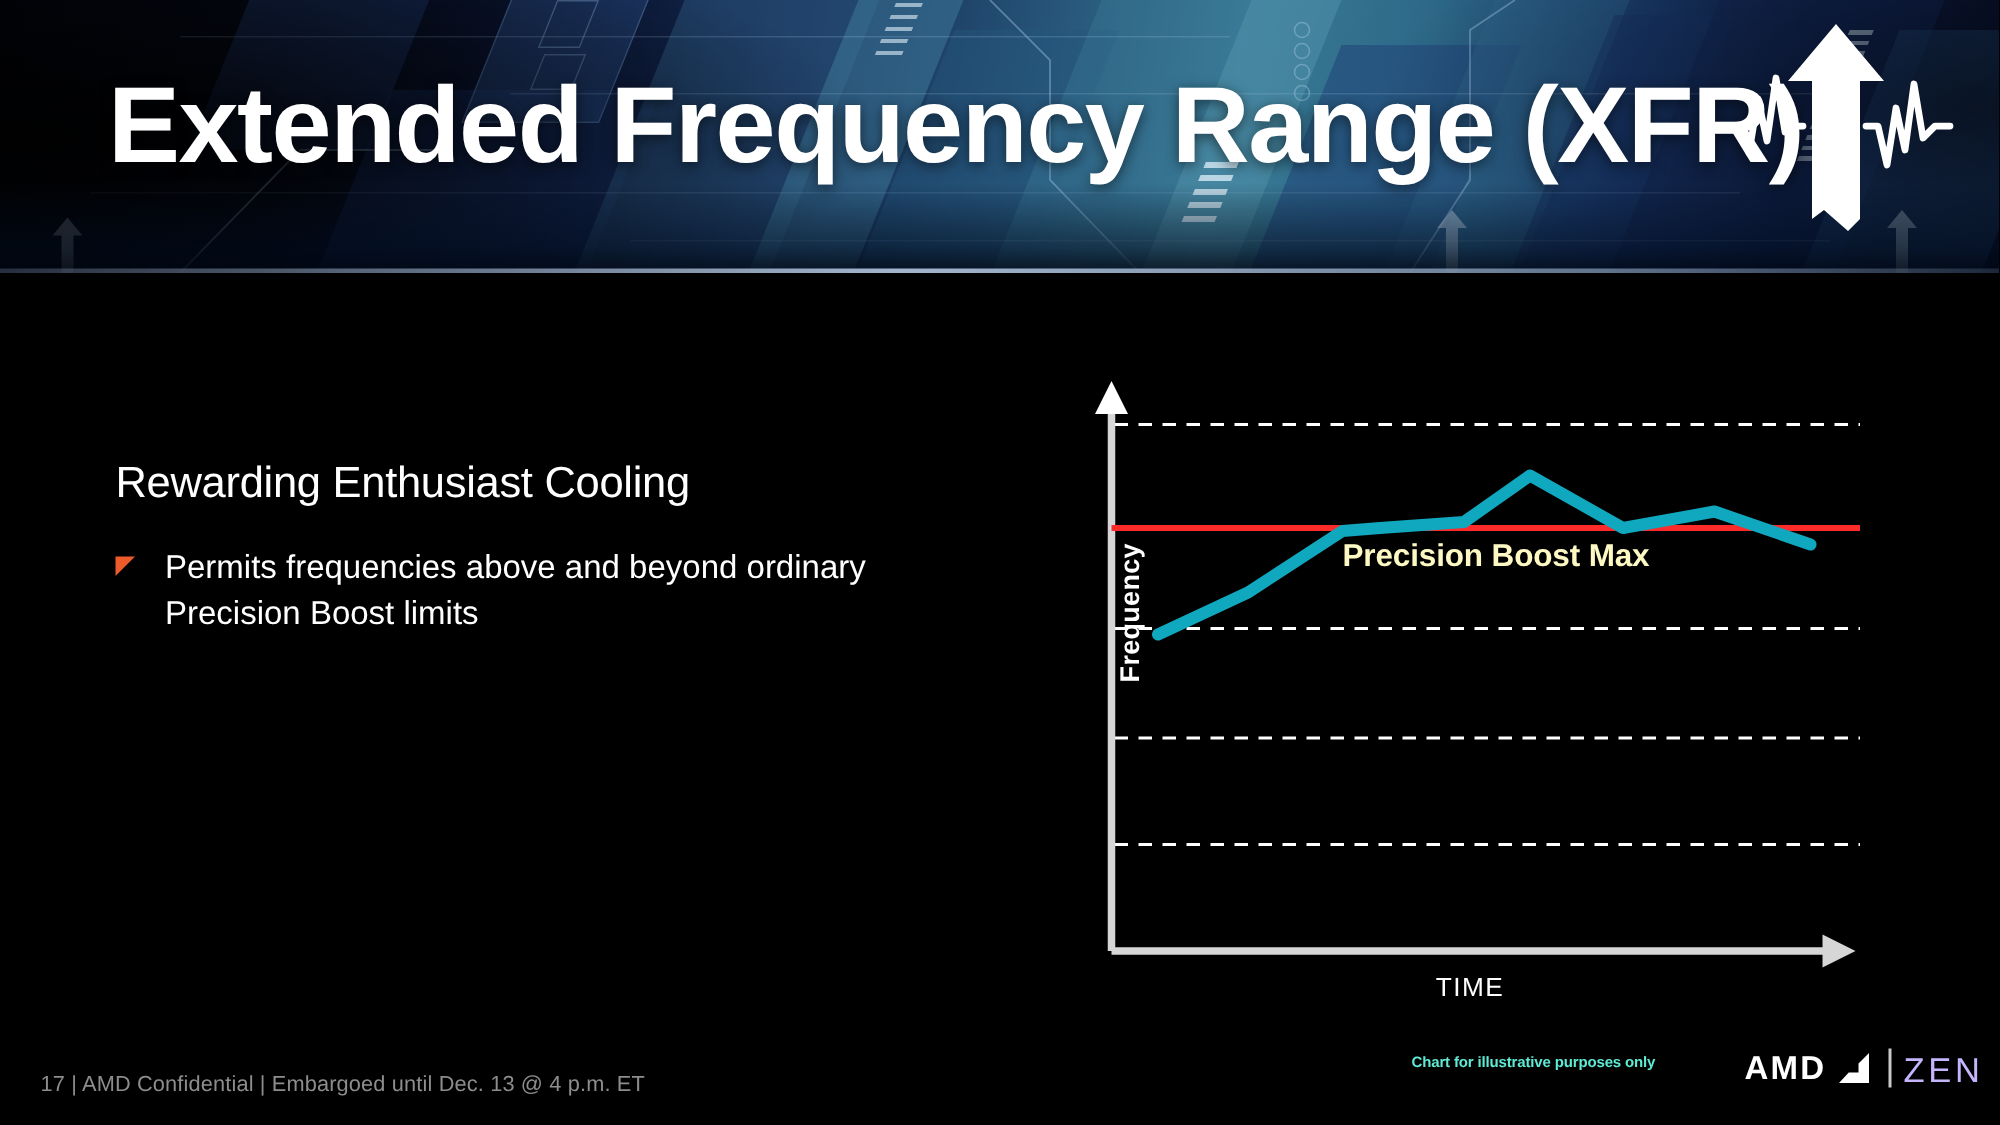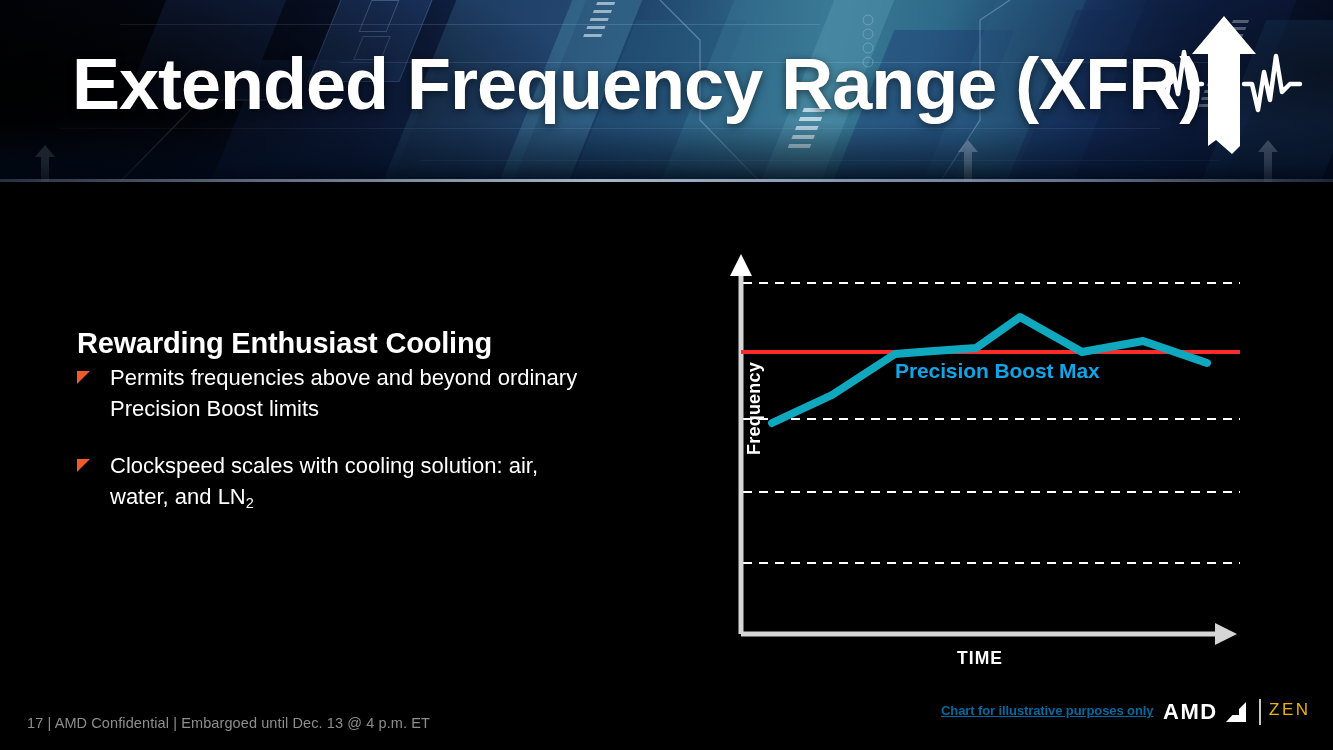--- a/index.html
+++ b/index.html
@@ -38,51 +38,51 @@
 
   .title{position:absolute;left:72px;top:48px;font-size:72px;line-height:1;
          font-weight:700;color:#fff;letter-spacing:-1px;
          font-family:"Liberation Sans",sans-serif;
          text-shadow:0 2px 9px rgba(0,0,0,.55);white-space:nowrap;}
 
   
   .emblem{position:absolute;left:1144px;top:14px;width:160px;height:140px;}
 
   
-  .subhead{position:absolute;left:77px;top:306px;font-size:29px;font-weight:700;
-           color:#fff;letter-spacing:-.2px;white-space:nowrap;margin-top:21px;}
+  .subhead{position:absolute;left:77px;top:306px;font-size:29px;font-weight:400;
+           color:#fff;letter-spacing:-.2px;white-space:nowrap;}
   .bullets{position:absolute;left:77px;top:362px;width:520px;}
   .bullet{position:relative;padding-left:33px;margin-bottom:26px;}
   .bullet:last-child{margin-bottom:0;}
   .tri{position:absolute;left:0;top:9px;width:0;height:0;
        border-left:13px solid #ED5B2B;border-bottom:13px solid transparent;}
   .btxt{font-size:22px;line-height:1.41;color:#fff;font-weight:400;}
   .btxt sub{font-size:.66em;vertical-align:-.28em;}
 
   
   .chart{position:absolute;left:690px;top:248px;width:570px;height:440px;}
   .chart svg{position:absolute;left:0;top:0;}
   .ylabel{position:absolute;left:-6px;top:150px;width:140px;text-align:center;
           transform:rotate(-90deg);transform-origin:center center;
           font-size:18px;font-weight:700;color:#fff;letter-spacing:.2px;}
   .xlabel{position:absolute;left:230px;top:400px;width:120px;text-align:center;
-          font-size:17.5px;font-weight:700;color:#fff;letter-spacing:1px;}
-  .pbm{position:absolute;left:205px;top:111px;font-size:21px;font-weight:700;color:#0ea5e9;
+          font-size:17.5px;font-weight:400;color:#fff;letter-spacing:1px;}
+  .pbm{position:absolute;left:205px;top:111px;font-size:21px;font-weight:700;color:#fef9c3;
        white-space:nowrap;letter-spacing:-.1px;}
 
   
   .footer-left{position:absolute;left:27px;top:715px;font-size:14.5px;color:#8d8d8d;
                letter-spacing:.1px;white-space:nowrap;}
-  .footer-note{position:absolute;left:941px;top:703px;font-size:13px;color:#0369a1;
-               font-weight:700;letter-spacing:-.1px;white-space:nowrap;text-decoration:underline;}
+  .footer-note{position:absolute;left:941px;top:703px;font-size:10px;color:#5eead4;
+               font-weight:700;letter-spacing:-.1px;white-space:nowrap;}
   .logo-amd{position:absolute;left:1163px;top:700px;height:24px;display:flex;align-items:center;gap:2px;}
   .amd-word{font-size:22px;font-weight:700;color:#fff;letter-spacing:1.5px;
             font-family:"Liberation Sans",sans-serif;}
   .logo-div{position:absolute;left:1259px;top:699px;width:2px;height:26px;background:#c9c9c9;}
-  .logo-zen{position:absolute;left:1269px;top:700px;font-size:17px;font-weight:400;color:#eab308;
+  .logo-zen{position:absolute;left:1269px;top:700px;font-size:23px;font-weight:400;color:#c4b5fd;
             letter-spacing:2.5px;font-family:"Liberation Sans",sans-serif;}
 </style>
 </head>
 <body>
 
 <div class="slide">
 
   <div class="header">
     <div class="hdr-bg">
       <div class="hdr-grad"></div>
@@ -151,24 +151,20 @@
     <div class="hdr-divider"></div>
   </div>
 
   <div class="subhead">Rewarding Enthusiast Cooling</div>
 
   <div class="bullets">
     <div class="bullet">
       <span class="tri"></span>
       <div class="btxt">Permits frequencies above and beyond ordinary Precision Boost limits</div>
     </div>
-    <div class="bullet">
-      <span class="tri"></span>
-      <div class="btxt"><span>Clockspeed scales with cooling solution: air, water, and LN</span><sub>2</sub></div>
-    </div>
   </div>
 
   <div class="chart">
     <svg width="570" height="400" viewBox="0 0 570 400">
 
       <g stroke="#ffffff" stroke-width="2" stroke-dasharray="9 7">
         <line x1="53" y1="35" x2="550" y2="35"></line>
         <line x1="53" y1="171" x2="550" y2="171"></line>
         <line x1="53" y1="244" x2="550" y2="244"></line>
         <line x1="53" y1="315" x2="550" y2="315"></line>

